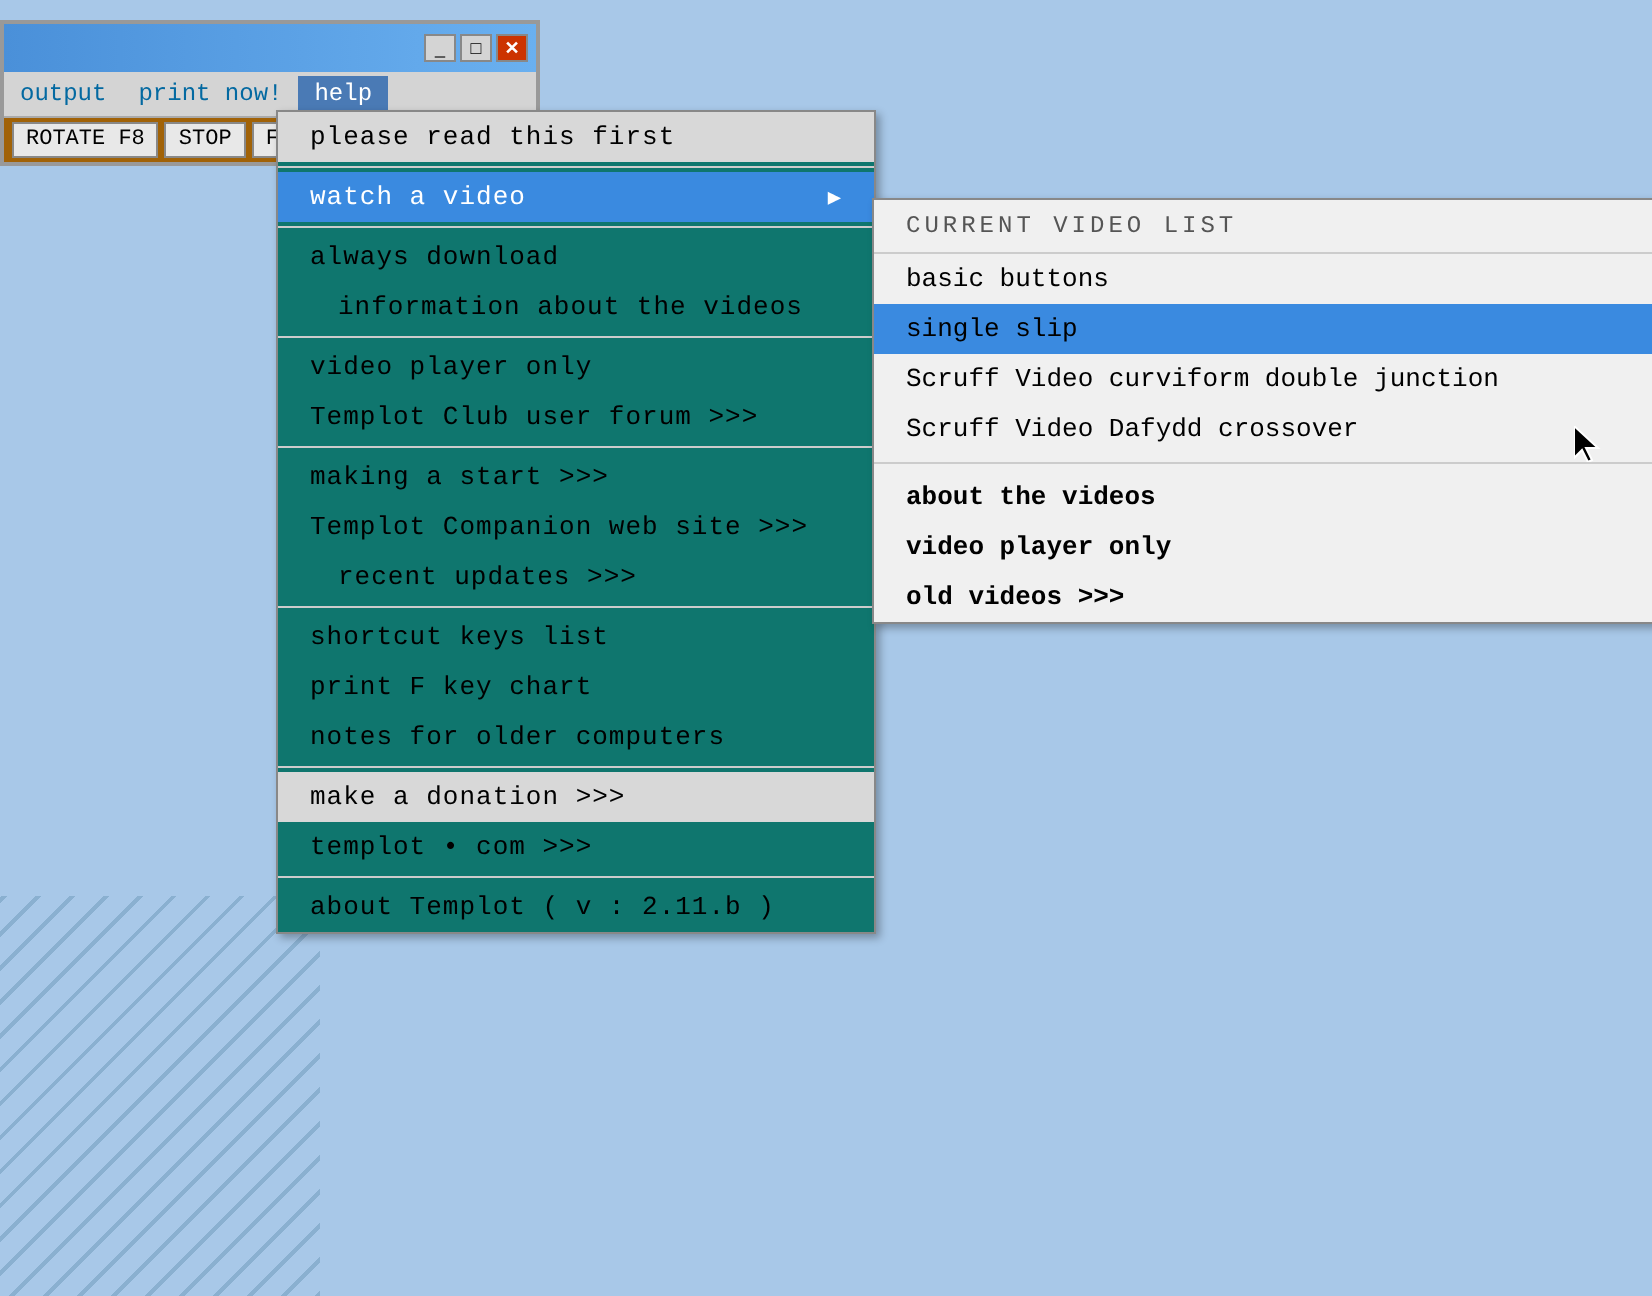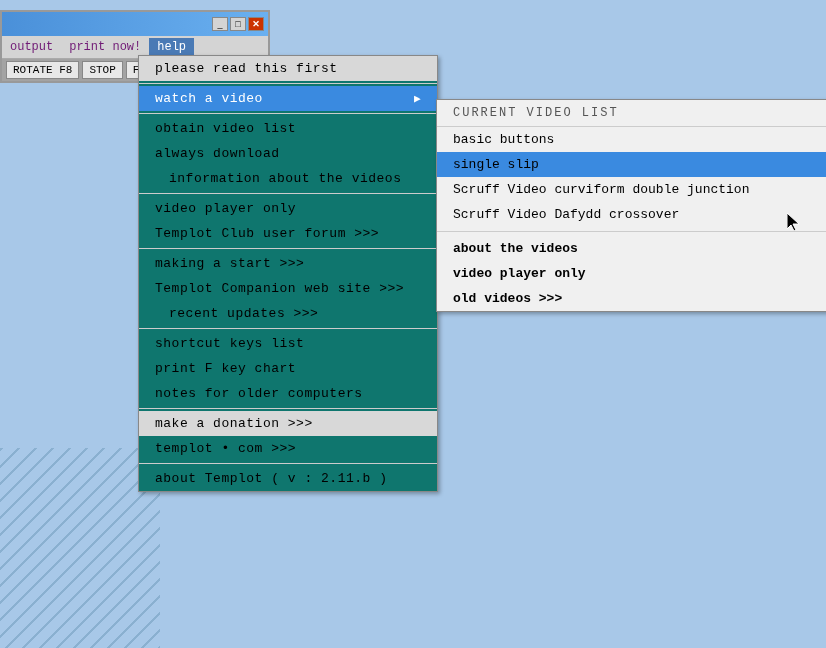--- a/index.html
+++ b/index.html
@@ -69,30 +69,30 @@
       background: #d4d4d4;
       padding: 2px 0;
       display: flex;
       border-bottom: 1px solid #aaa;
     }
 
     .menu-item-bar {
       padding: 2px 8px;
       font-size: 12px;
       cursor: pointer;
-      color: #701a75;
+      color: #0369a1;
     }
 
     .menu-item-bar.active {
       background: #4a7ab5;
       color: white;
     }
 
     .toolbar {
-      background: #a3a3a3;
+      background: #a16207;
       display: flex;
       padding: 2px 4px;
       gap: 3px;
       align-items: center;
     }
 
     .toolbar-btn {
       padding: 2px 6px;
       border: 1px solid #888;
       background: #e8e8e8;
@@ -238,21 +238,20 @@
 
   <div class="dropdown-separator"></div>
 
   <div class="dropdown-item highlighted has-arrow">
     <span>watch  a  video</span>
     <span class="arrow">▶</span>
   </div>
 
   <div class="dropdown-separator"></div>
 
-  <div class="dropdown-item">obtain  video  list</div>
   <div class="dropdown-item">always  download</div>
   <div class="dropdown-item indented">information  about  the  videos</div>
 
   <div class="dropdown-separator"></div>
 
   <div class="dropdown-item">video  player  only</div>
   <div class="dropdown-item">Templot  Club  user  forum  &gt;&gt;&gt;</div>
 
   <div class="dropdown-separator"></div>
 

